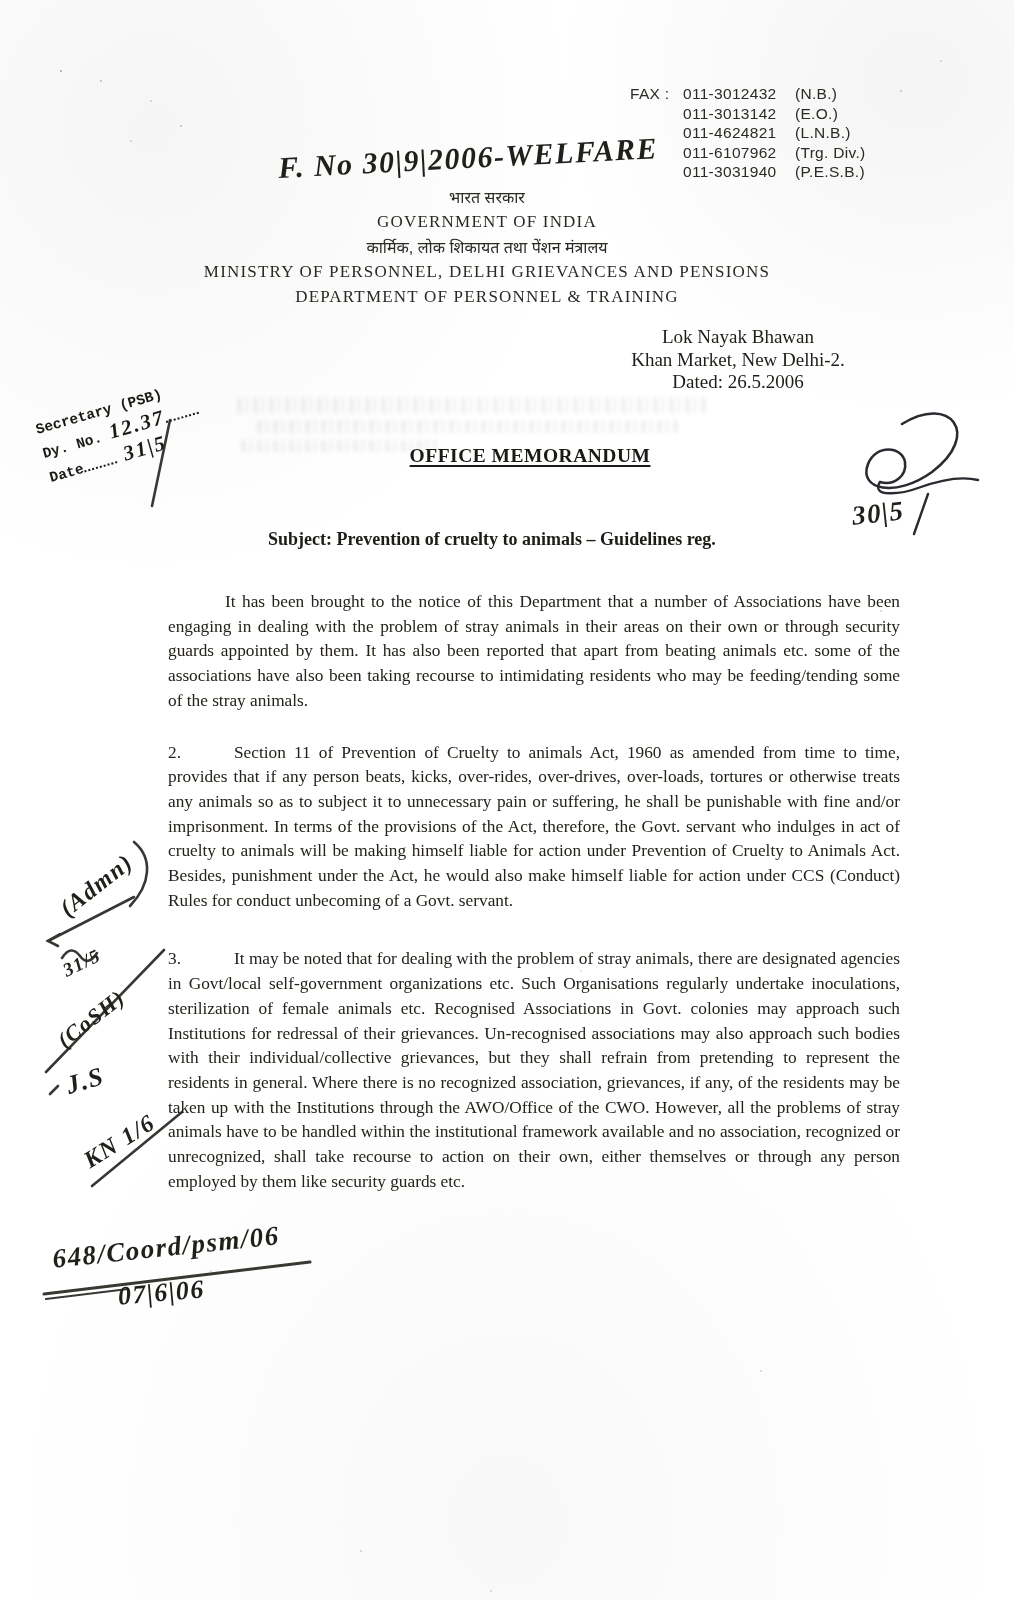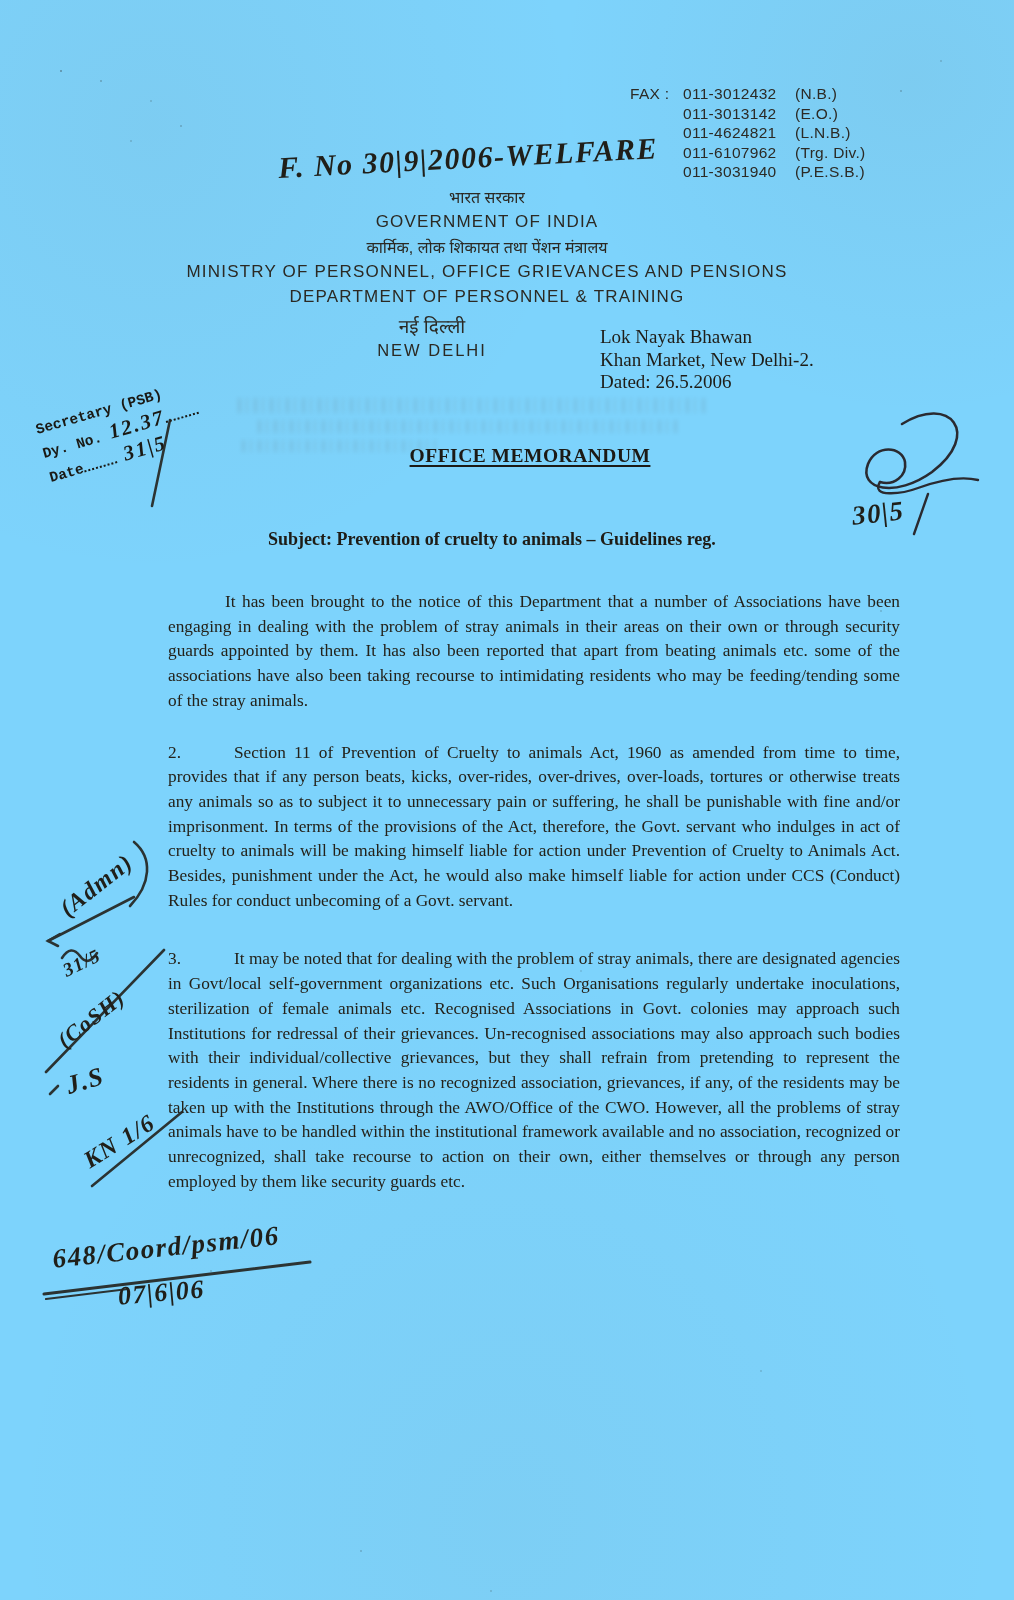--- a/index.html
+++ b/index.html
@@ -1,18 +1,18 @@
 <!DOCTYPE html>
 <html><head>
 <meta charset="utf-8">
 <style>
   html,body{margin:0;padding:0;background:#e8e7e3;}
   .page{
     position:relative; width:1014px; height:1600px; margin:0 auto;
-    background:#7dd3fc;
+    background:#ffffff;
     overflow:hidden;
     color:#24221c;
     font-family:"Liberation Serif", serif;
   }
   .page::before{ 
     content:""; position:absolute; inset:0;
     background:
       radial-gradient(60% 40% at 15% 8%, rgba(120,118,110,0.07), transparent 70%),
       radial-gradient(50% 30% at 90% 5%, rgba(120,118,110,0.08), transparent 70%),
       radial-gradient(70% 50% at 50% 95%, rgba(120,118,110,0.05), transparent 70%);
@@ -28,26 +28,26 @@
   .fax-dept{display:inline-block;}
 
   
   .hand{font-family:cursive; font-style:italic; font-weight:600; color:#201f19; letter-spacing:1.5px;}
 
   .file-no{left:278px; top:141px; font-size:30px; transform:rotate(-3deg); white-space:nowrap;}
 
   
   .letterhead{left:77px; top:186px; width:820px; text-align:center; color:#2b2923;}
   .lh-hi{font-family:"Liberation Sans",sans-serif; font-size:16px; line-height:24px; margin-bottom:1px;}
-  .lh-en{font-family:Liberation Sans, sans-serif; font-size:17px; line-height:21px; letter-spacing:1.2px; margin-bottom:4px;}
+  .lh-en{font-family:Liberation Serif, serif; font-size:17px; line-height:21px; letter-spacing:1.2px; margin-bottom:4px;}
   .lh-city{margin-top:8px; transform:translateX(-55px);}
   .lh-city .lh-hi{font-size:19px;}
   .lh-city .lh-en{font-size:16.5px; letter-spacing:2px;}
 
-  .address-block{left:600px; top:326px; width:276px; text-align:left; font-size:19px; line-height:22.5px; color:#1f1d17;}
+  .address-block{left:600px; top:326px; width:276px; text-align:center; font-size:19px; line-height:22.5px; color:#1f1d17;}
 
   
   .stamp{left:40px; top:396px; transform:rotate(-16deg); font-family:"Liberation Mono",monospace; font-weight:bold; font-size:14.5px; line-height:22px; color:#1a1914; white-space:nowrap;}
   .stamp-hand{font-family:cursive; font-style:italic; font-weight:700; font-size:21px; letter-spacing:2px;}
   .stamp .dots{display:inline-block; width:34px; border-bottom:2px dotted #1a1914; height:12px;}
 
   .om-title{left:100px; top:445px; width:860px; text-align:center; font-weight:bold; font-size:19.5px; letter-spacing:.5px; text-decoration:underline; text-decoration-thickness:2px; text-underline-offset:3px; color:#1c1a15;}
 
   .subject{left:268px; top:529px; font-weight:bold; font-size:18px; white-space:nowrap; color:#1e1c16;}
 
@@ -118,26 +118,22 @@
       <span class="fax-dept">(P.E.S.B.)</span>
     </div>
   </div>
 
   <div class="abs hand file-no">F. No 30|9|2006-WELFARE</div>
 
   <div class="abs letterhead">
     <div class="lh-hi">भारत सरकार</div>
     <div class="lh-en">GOVERNMENT OF INDIA</div>
     <div class="lh-hi">कार्मिक, लोक शिकायत तथा पेंशन मंत्रालय</div>
-    <div class="lh-en">MINISTRY OF PERSONNEL, OFFICE GRIEVANCES AND PENSIONS</div>
+    <div class="lh-en">MINISTRY OF PERSONNEL, DELHI GRIEVANCES AND PENSIONS</div>
     <div class="lh-en">DEPARTMENT OF PERSONNEL &amp; TRAINING</div>
-    <div class="lh-city">
-      <div class="lh-hi">नई दिल्ली</div>
-      <div class="lh-en">NEW DELHI</div>
-    </div>
   </div>
 
   <div class="abs address-block">
     <div>Lok Nayak Bhawan</div>
     <div>Khan Market, New Delhi-2.</div>
     <div>Dated: 26.5.2006</div>
   </div>
 
   <div class="abs stamp">
     <div>Secretary (PSB)</div>

